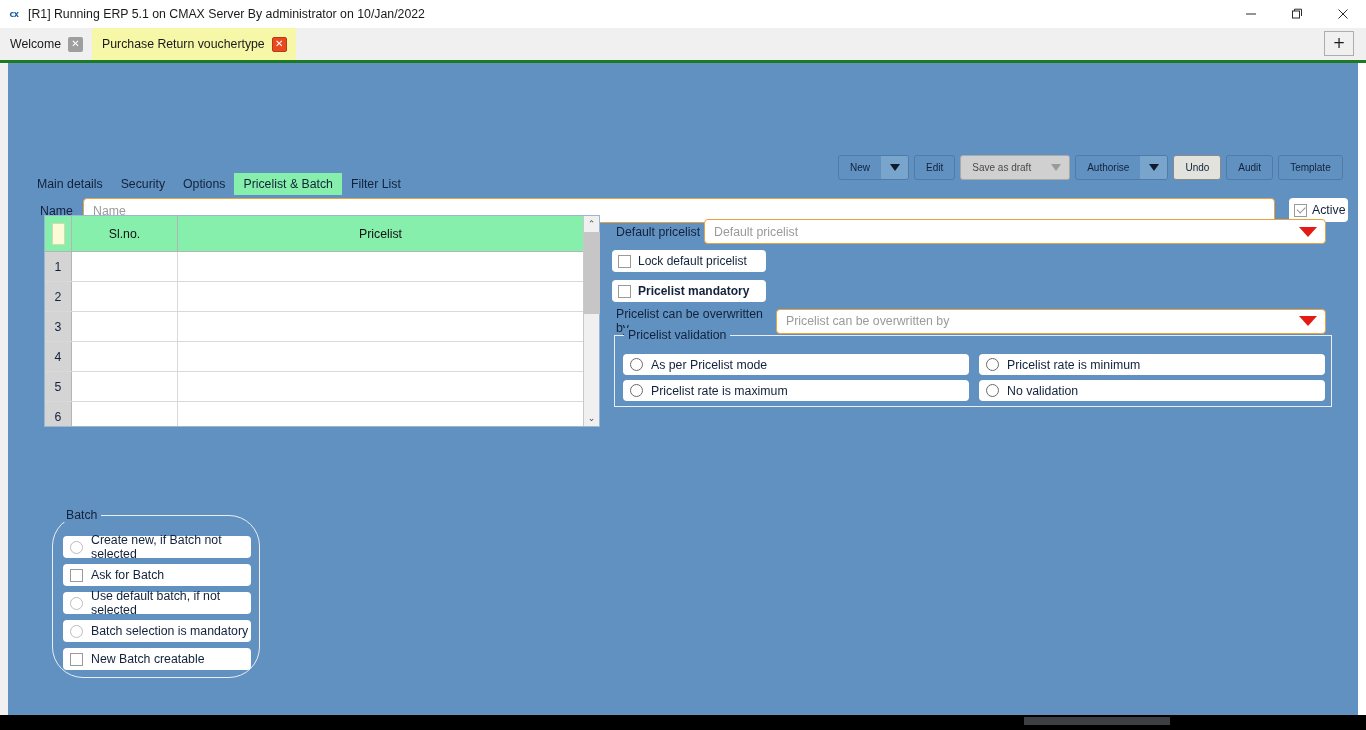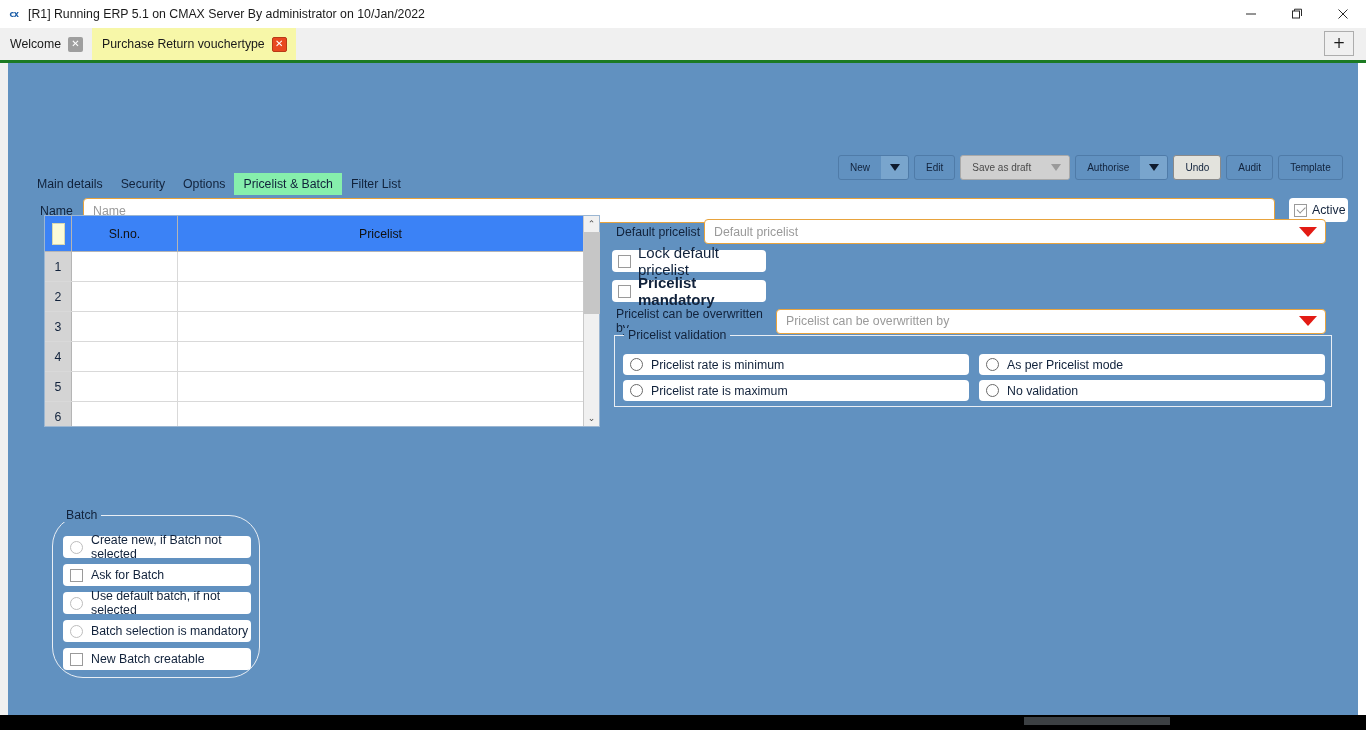--- a/index.html
+++ b/index.html
@@ -201,21 +201,21 @@
   .grid-wrap {
     position: absolute; left: 36px; top: 152px;
     width: 556px; height: 212px;
     background: #ffffff;
     border: 1px solid #9bb6d2;
     display: flex;
   }
   .grid-main { flex: 1; display: flex; flex-direction: column; }
   .grid-head {
     display: flex; height: 36px;
-    background: #3b82f6;
+    background: #86efac;
     border-bottom: 1px solid #b5b5b5;
     flex: 0 0 auto;
   }
   .gh-sel {
     width: 27px;
     display: flex; align-items: center; justify-content: center;
     border-right: 1px solid #b5b5b5;
   }
   .gh-sel i {
     display: block; width: 13px; height: 22px;
@@ -275,21 +275,21 @@
     border: 1.5px solid #e8a33d; border-radius: 4px;
     display: flex; align-items: center;
   }
   .dd-field .ph { font-size: 12.3px; color: #9a9a9a; padding-left: 9px; }
 
   .chipbtn {
     position: absolute;
     height: 22px; background: #ffffff; border-radius: 4px;
     display: flex; align-items: center; gap: 7px;
     padding-left: 6px;
-    font-size: 15px; color: #11223b;
+    font-size: 12px; color: #11223b;
   }
   .cbox {
     width: 13px; height: 13px;
     border: 1px solid #9a9a9a; background: #fff;
     display: flex; align-items: center; justify-content: center;
     flex: 0 0 auto;
   }
   .cbox.checked::after {
     content: "";
     display: block; width: 7px; height: 3.5px;
@@ -516,25 +516,25 @@
         <span class="ph">Pricelist can be overwritten by</span>
         <span class="caret-red"></span>
       </div>
     </div>
 
     <div class="groupbox gb-valid">
       <span class="gb-title">Pricelist validation</span>
       <div class="vgrid">
         <div class="vopt">
           <span class="rbox"></span>
-          <span>Pricelist rate is minimum</span>
+          <span>As per Pricelist mode</span>
         </div>
         <div class="vopt">
           <span class="rbox"></span>
-          <span>As per Pricelist mode</span>
+          <span>Pricelist rate is minimum</span>
         </div>
         <div class="vopt">
           <span class="rbox"></span>
           <span>Pricelist rate is maximum</span>
         </div>
         <div class="vopt">
           <span class="rbox"></span>
           <span>No validation</span>
         </div>
       </div>

